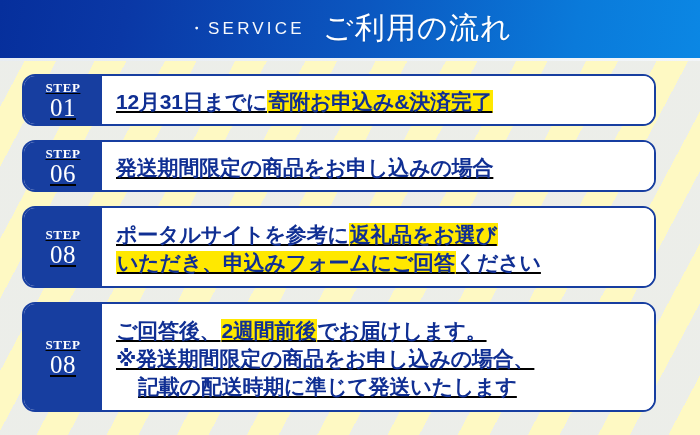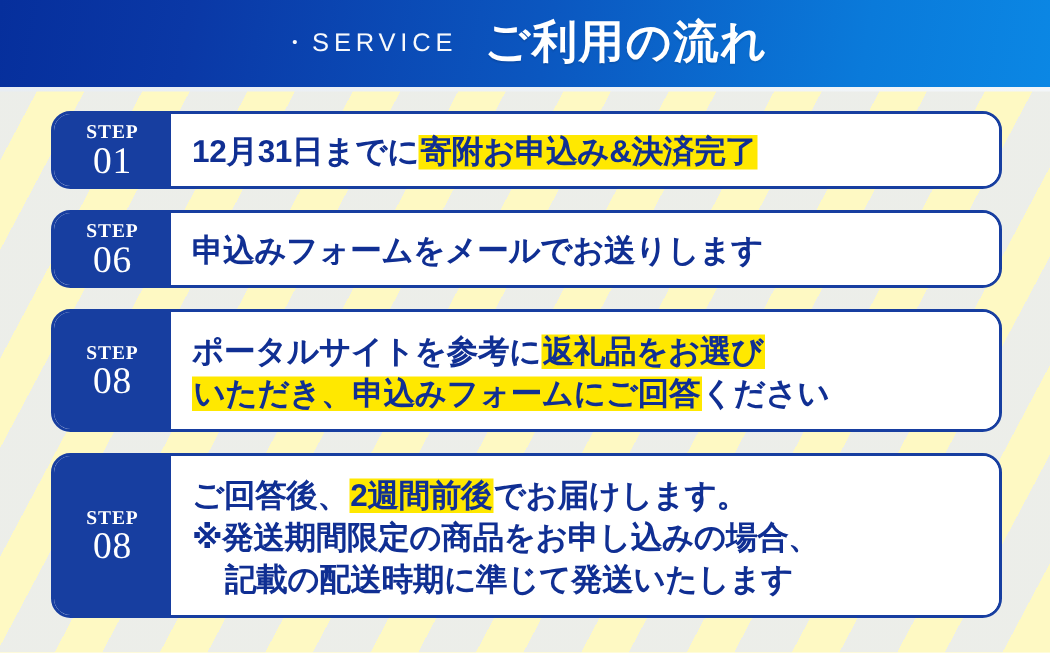--- a/index.html
+++ b/index.html
@@ -61,40 +61,41 @@
     color: #ffffff;
     font-size: 17px;
     letter-spacing: 3.2px;
     font-weight: 300;
     white-space: nowrap;
     opacity: 0.97;
   }
   .header-title {
     color: #ffffff;
     font-size: 30px;
-    font-weight: bold;
+    font-weight: normal;
     letter-spacing: 1.2px;
     white-space: nowrap;
     text-shadow: 0 1px 1px rgba(0,0,0,0.10);
   }
 
   
   #header-underline {
     position: absolute;
     left: 0; top: 58px;
     width: 700px; height: 3px;
     background: linear-gradient(90deg,#e8edf3,#f3f6f9);
   }
 
   
   #steps {
     position: absolute;
-    left: 34px;
+    left: 22px;
     top: 74px;
     width: 634px;
+    text-decoration: underline;
   }
 
   .step-row {
     position: relative;
     display: flex;
     align-items: stretch;
     background: #ffffff;
     border: 2px solid #173ea0;
     border-radius: 13px;
     box-sizing: border-box;
@@ -188,21 +189,21 @@
         <div class="step-line"><span>12月31日までに</span><span class="hl">寄附お申込み&amp;決済完了</span></div>
       </div>
     </div>
 
     <div class="step-row" id="step-2">
       <div class="step-badge">
         <span class="step-word">STEP</span>
         <span class="step-num">06</span>
       </div>
       <div class="step-body">
-        <div class="step-line"><span>申込みフォームをメールでお送りします</span></div>
+        <div class="step-line"><span>発送期間限定の商品をお申し込みの場合</span></div>
       </div>
     </div>
 
     <div class="step-row" id="step-3">
       <div class="step-badge">
         <span class="step-word">STEP</span>
         <span class="step-num">08</span>
       </div>
       <div class="step-body">
         <div class="step-line"><span>ポータルサイトを参考に</span><span class="hl">返礼品をお選び</span></div>

